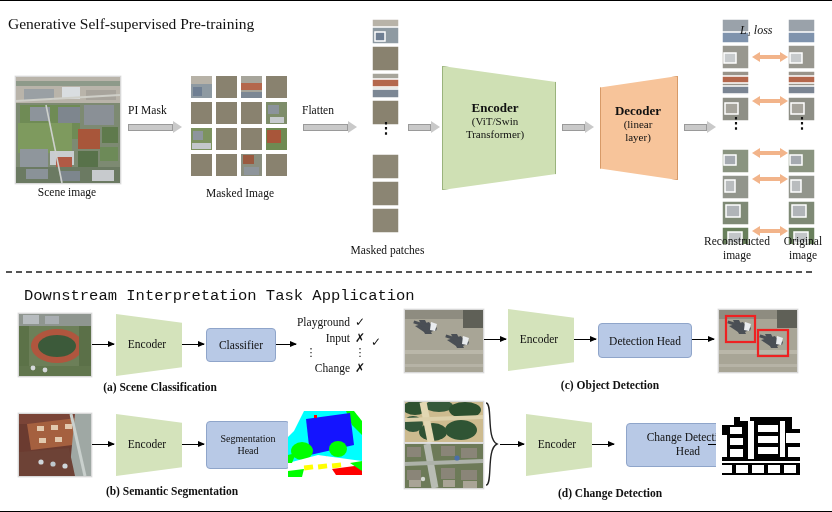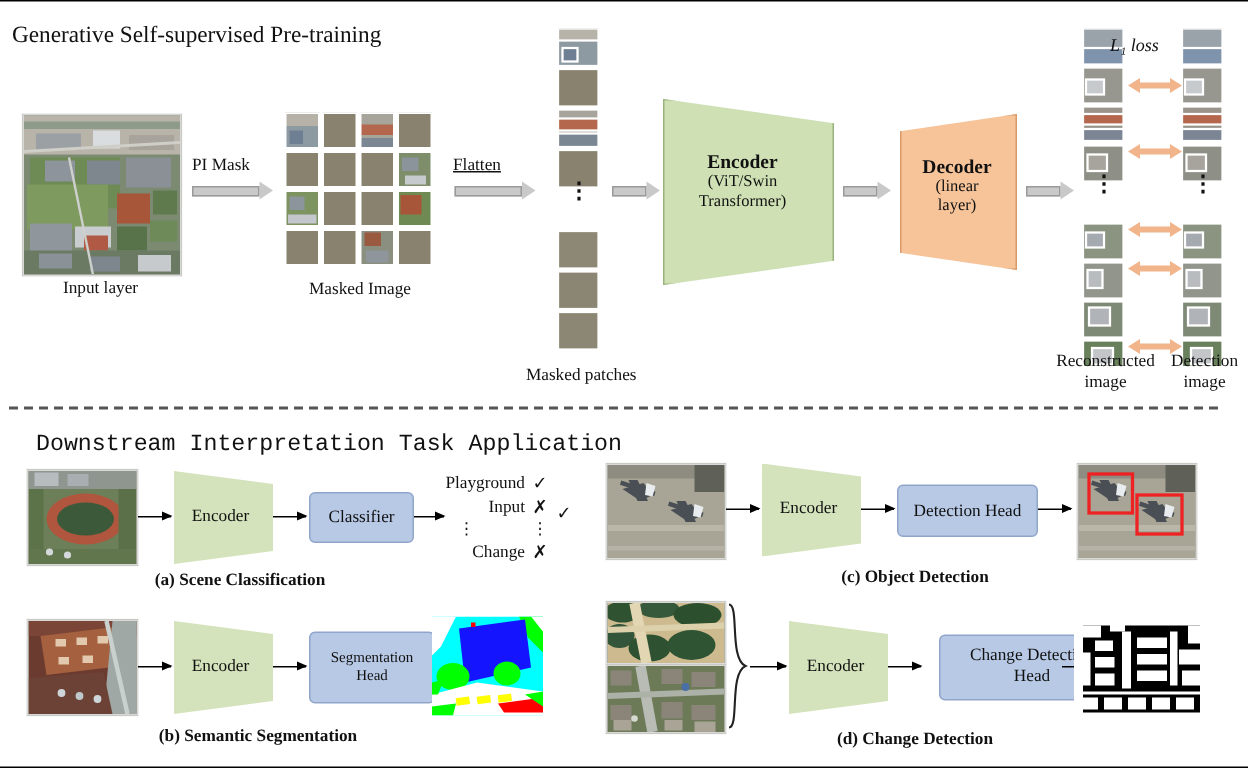--- a/index.html
+++ b/index.html
@@ -71,21 +71,21 @@
       <rect x="62" y="74" width="20" height="16" fill="#58724a"></rect>
       <rect x="84" y="70" width="18" height="14" fill="#6d8a58"></rect>
       <rect x="0" y="90" width="104" height="16" fill="#6b7a62"></rect>
       <rect x="10" y="92" width="22" height="10" fill="#8a9298"></rect>
       <rect x="44" y="94" width="20" height="10" fill="#7d868d"></rect>
       <rect x="76" y="93" width="22" height="11" fill="#c7cacd"></rect>
       <path d="M0 24 L104 18" stroke="#cfcfc8" stroke-width="2" fill="none"></path>
       <path d="M30 28 L46 106" stroke="#cdd0cc" stroke-width="1.6" fill="none"></path>
     </svg>
   </div>
-  <div class="abs cap" style="left:15px;top:185px;width:104px;">Input layer</div>
+  <div class="abs cap" style="left:15px;top:185px;width:104px;">Scene image</div>
 
   <div class="abs lbl" style="left:128px;top:103px;">PI Mask</div>
   <div class="garrow" style="left:128px;top:122px;width:54px;">
     <div class="shaft" style="width:45px;"></div>
       <div class="head" style="left:45px;"></div>
   </div>
 
   <div class="abs" style="left:190px;top:74px;">
     <svg width="99" height="106" viewBox="0 0 99 106">
       <g>
@@ -135,21 +135,21 @@
           <rect x="75" y="52" width="23" height="24"></rect>
         <rect x="0" y="78" width="23" height="24"></rect>
           <rect x="25" y="78" width="23" height="24"></rect>
         <rect x="50" y="78" width="23" height="24"></rect>
           <rect x="75" y="78" width="23" height="24"></rect>
       </g>
     </svg>
   </div>
   <div class="abs cap" style="left:186px;top:186px;width:108px;">Masked Image</div>
 
-  <div class="abs lbl" style="left:302px;top:103px;text-decoration:underline;">Flatten</div>
+  <div class="abs lbl" style="left:302px;top:103px;">Flatten</div>
   <div class="garrow" style="left:303px;top:122px;width:54px;">
     <div class="shaft" style="width:45px;"></div>
       <div class="head" style="left:45px;"></div>
   </div>
 
   <div class="abs" style="left:372px;top:18px;">
     <svg width="28" height="215" viewBox="0 0 28 215">
       <g stroke="#ffffff" stroke-width="1.5">
         <g>
             <rect x="0" y="0" width="27" height="25" fill="#8e9aa2"></rect>
@@ -296,21 +296,21 @@
       <div class="ol"></div>
       <div class="ob"></div>
       <div class="orr"></div>
     </div>
 
   <div class="abs cap" style="left:698px;top:234px;width:78px;line-height:1.2;">
     <div>Reconstructed</div>
     <div>image</div>
   </div>
   <div class="abs cap" style="left:776px;top:234px;width:54px;line-height:1.2;">
-    <div>Detection</div>
+    <div>Original</div>
     <div>image</div>
   </div>
 
   <div class="abs dashline" style="left:6px;top:270px;width:806px;"></div>
 
   <div class="abs ttl" style="left:24px;top:286px;font-family:Liberation Mono, monospace;">Downstream Interpretation Task Application</div>
 
   <div class="abs imgbox" style="left:18px;top:312px;width:72px;height:62px;overflow:hidden;">
     <svg width="72" height="62" viewBox="0 0 72 62" preserveAspectRatio="none">
       <rect width="72" height="62" fill="#6c7f58"></rect>

